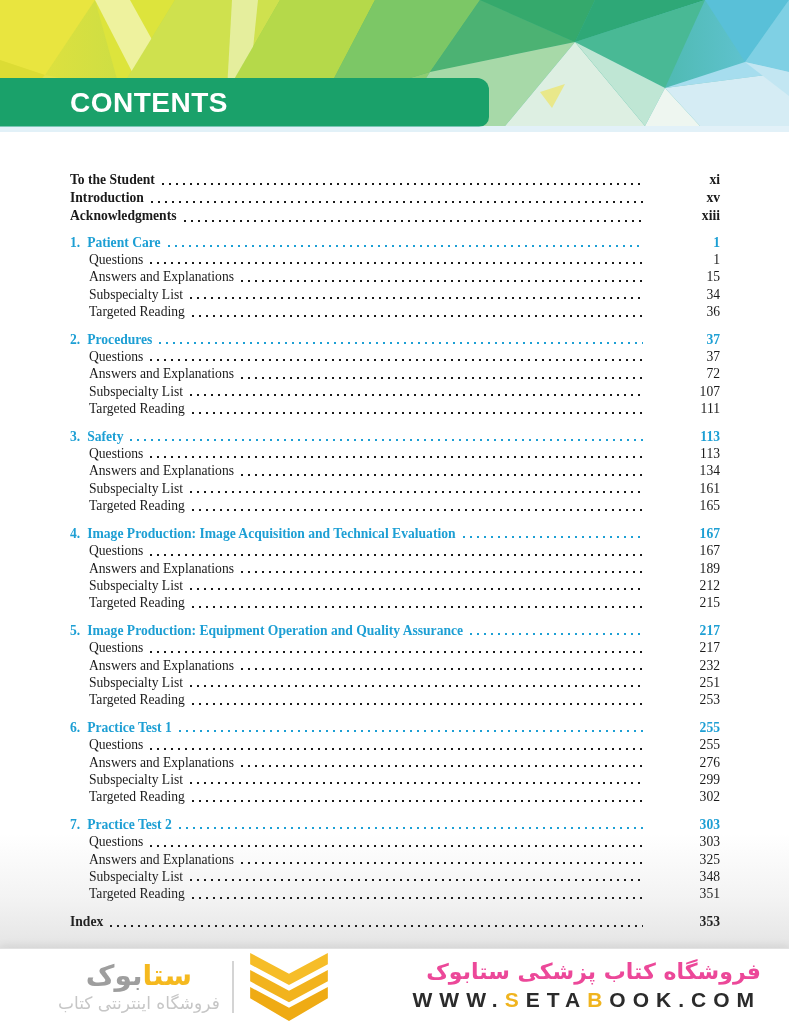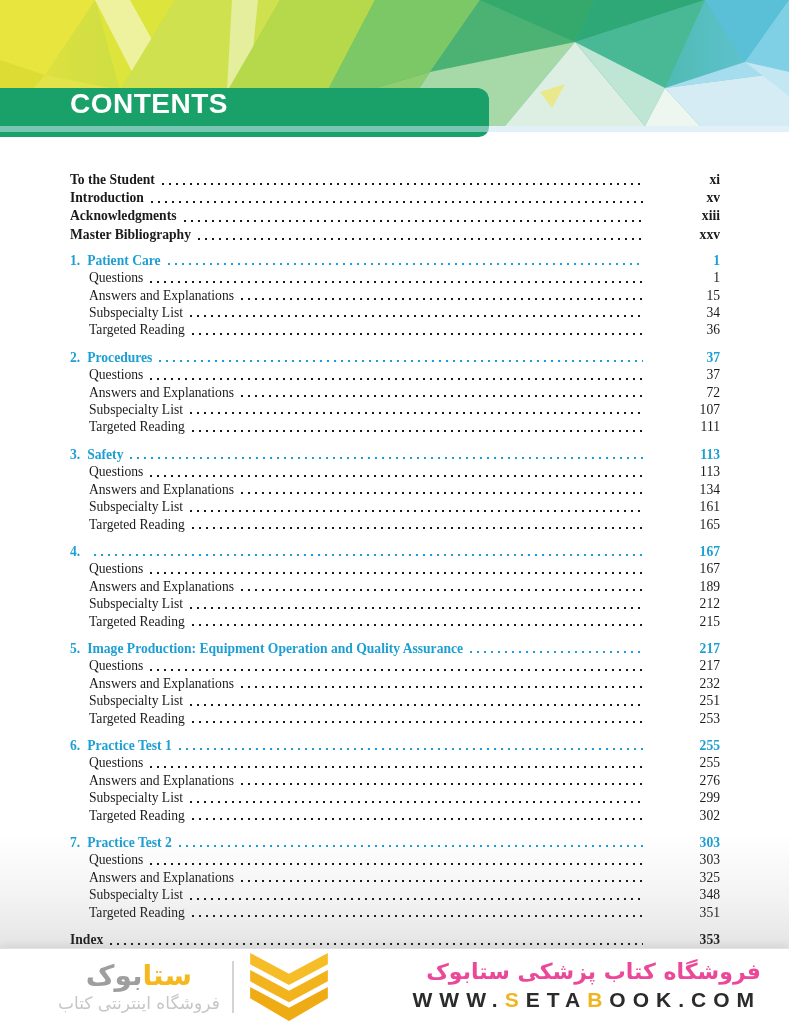--- a/index.html
+++ b/index.html
@@ -8,23 +8,23 @@
     background:#ffffff;overflow:hidden;
     font-family:"Liberation Serif","DejaVu Serif",serif;
   }
 
   
   .header{position:absolute;top:0;left:0;width:789px;height:126px;}
   .header svg{display:block;}
   .header-underline{position:absolute;top:126px;left:0;width:789px;height:6px;
     background:rgba(203,230,243,.55);}
   .banner{
-    position:absolute;top:88px;left:0;width:489px;height:49px;
+    position:absolute;top:78px;left:0;width:489px;height:49px;
     background:#1aa16a;border-radius:0 12px 10px 0;
-    display:flex;
+    display:flex;align-items:center;
   }
   .banner-title{
     margin-left:70px;color:#ffffff;
     font-family:"Liberation Sans","DejaVu Sans",sans-serif;
     font-weight:700;font-size:28px;letter-spacing:.5px;
   }
 
   
   .toc{position:absolute;top:171px;left:70px;width:650px;color:#1a1a1a;}
   .row{display:flex;align-items:baseline;line-height:18px;font-size:13.6px;}
@@ -137,25 +137,20 @@
         <div class="row fm">
        <span class="lbl">Introduction</span>
        <span class="leader lead-black"></span>
        <span class="pg">xv</span>
      </div>
         <div class="row fm">
        <span class="lbl">Acknowledgments</span>
        <span class="leader lead-black"></span>
        <span class="pg">xiii</span>
      </div>
-        <div class="row fm">
-       <span class="lbl">Master Bibliography</span>
-       <span class="leader lead-black"></span>
-       <span class="pg">xxv</span>
-     </div>
       </div>
     <div class="chapters" id="chapters">
         <div class="chapter">
        <div class="row ch-title">
          <span class="num">1.</span>
          <span class="lbl">Patient Care</span>
          <span class="leader lead-blue"></span>
          <span class="pg">1</span>
        </div>
           <div class="row sec">
@@ -231,20 +226,21 @@
      </div>
           <div class="row sec">
        <span class="lbl">Targeted Reading</span>
        <span class="leader lead-black"></span>
        <span class="pg">165</span>
      </div>
      </div>
         <div class="chapter">
        <div class="row ch-title">
          <span class="num">4.</span>
+         <span class="lbl">Image Production: Image Acquisition and Technical Evaluation</span>
          <span class="leader lead-blue"></span>
          <span class="pg">167</span>
        </div>
           <div class="row sec">
        <span class="lbl">Questions</span>
        <span class="leader lead-black"></span>
        <span class="pg">167</span>
      </div>
           <div class="row sec">
        <span class="lbl">Answers and Explanations</span>

